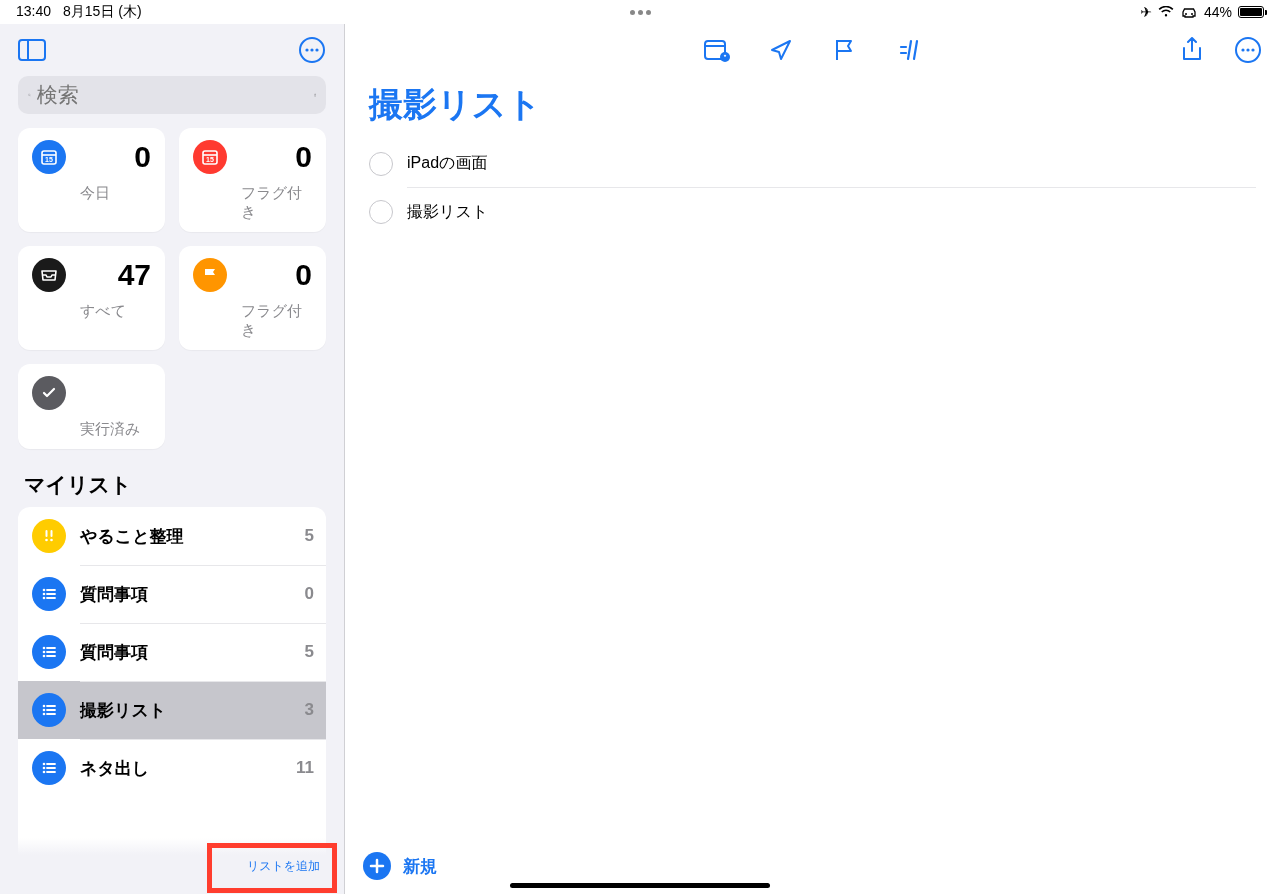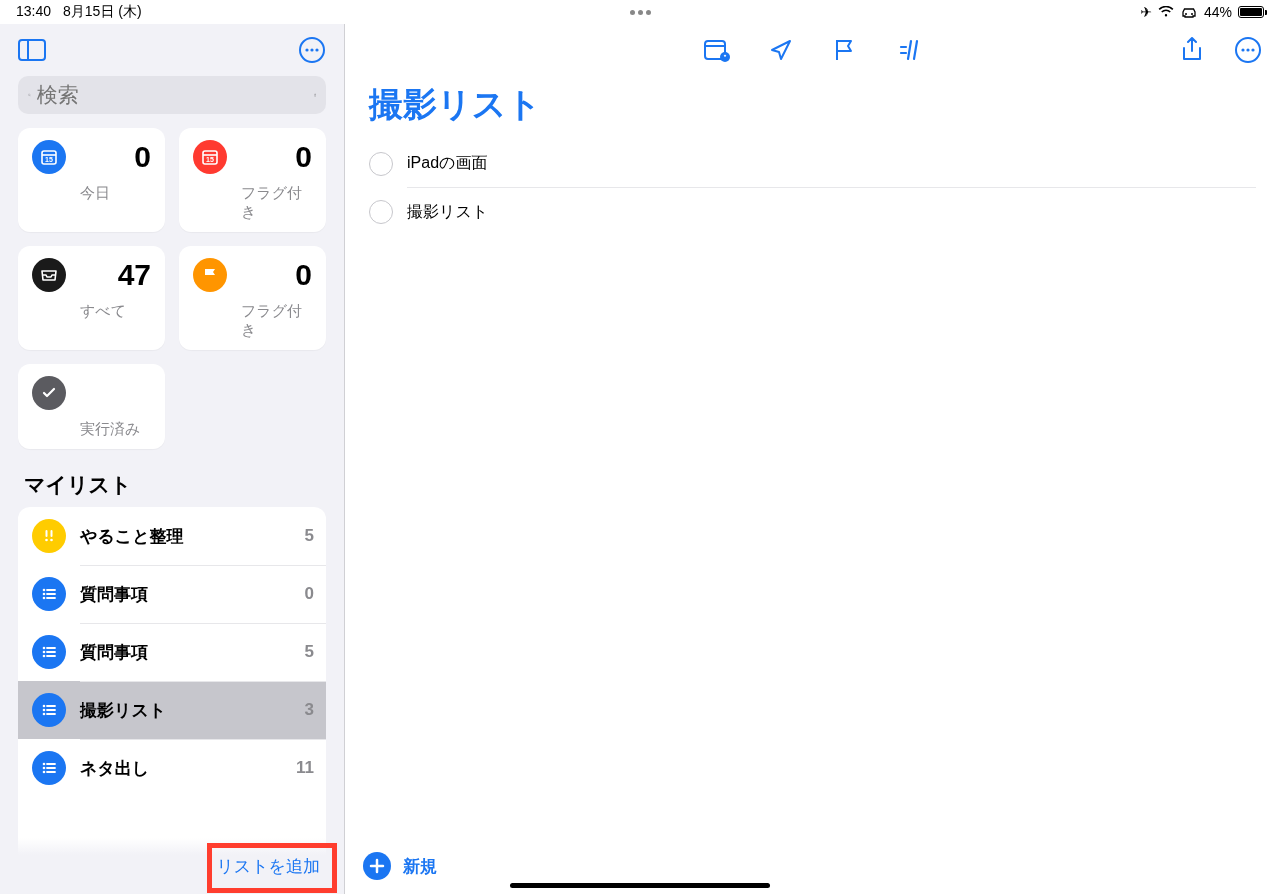--- a/index.html
+++ b/index.html
@@ -35,21 +35,21 @@
 
 .lists { background: #fff; margin: 0 18px; border-radius: 12px; overflow: hidden; flex: 1; min-height: 0; font-weight: bold; }
 .list-row { display: flex; align-items: center; height: 58px; padding: 0 12px 0 14px; gap: 14px; position: relative; cursor: pointer; }
 .list-row.selected { background: #c6c6cc; }
 .list-row + .list-row::before { content: ""; position: absolute; left: 62px; right: 0; top: 0; height: 1px; background: #e7e7ea; }
 .list-icon { width: 34px; height: 34px; border-radius: 50%; display: flex; align-items: center; justify-content: center; color: #fff; flex-shrink: 0; }
 .list-name { flex: 1; font-size: 17px; color: #000; }
 .list-count { font-size: 17px; color: #8a8a8e; }
 
 .sidebar-footer { position: absolute; bottom: 0; left: 0; right: 0; height: 56px; display: flex; align-items: center; justify-content: flex-end; padding: 0 14px; background: linear-gradient(to top, #f2f2f7 70%, rgba(242,242,247,0)); }
-.add-list-btn { font-size: 17px; color: #1b76f2; padding: 8px 10px; }
+.add-list-btn { font-size: 12px; color: #1b76f2; padding: 8px 10px; }
 .highlight-box { position: absolute; border: 5px solid #ff3d2e; pointer-events: none; }
 
 .main { flex: 1; display: flex; flex-direction: column; border-left: 1px solid #d0d0d4; }
 .main-toolbar { height: 52px; display: flex; align-items: center; justify-content: center; padding: 0 18px; position: relative; }
 .main-toolbar-center { display: flex; gap: 36px; }
 .main-toolbar-right { position: absolute; right: 18px; display: flex; gap: 28px; }
 
 .list-title { font-size: 34px; font-weight: 700; color: #1b76f2; padding: 6px 24px 12px; }
 
 .reminders { padding: 0 24px; }

